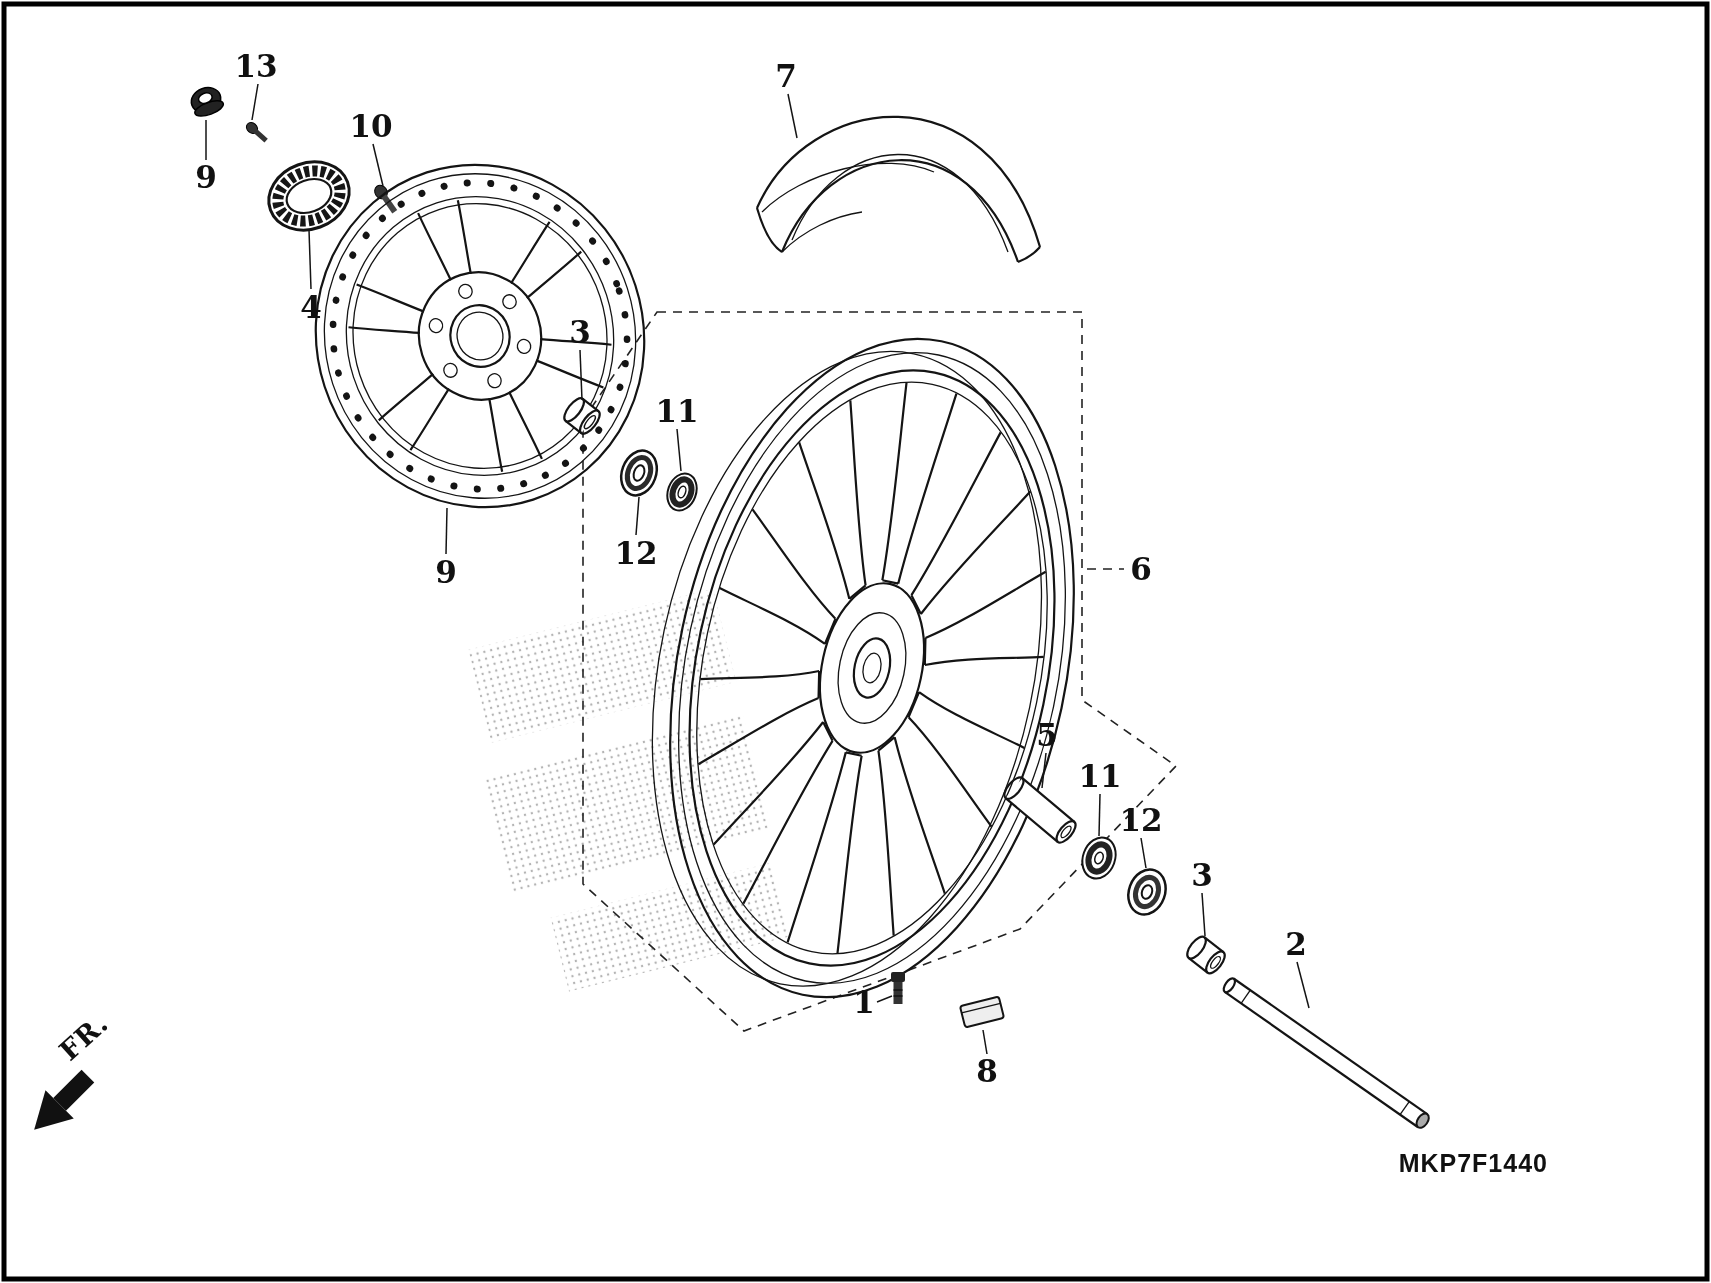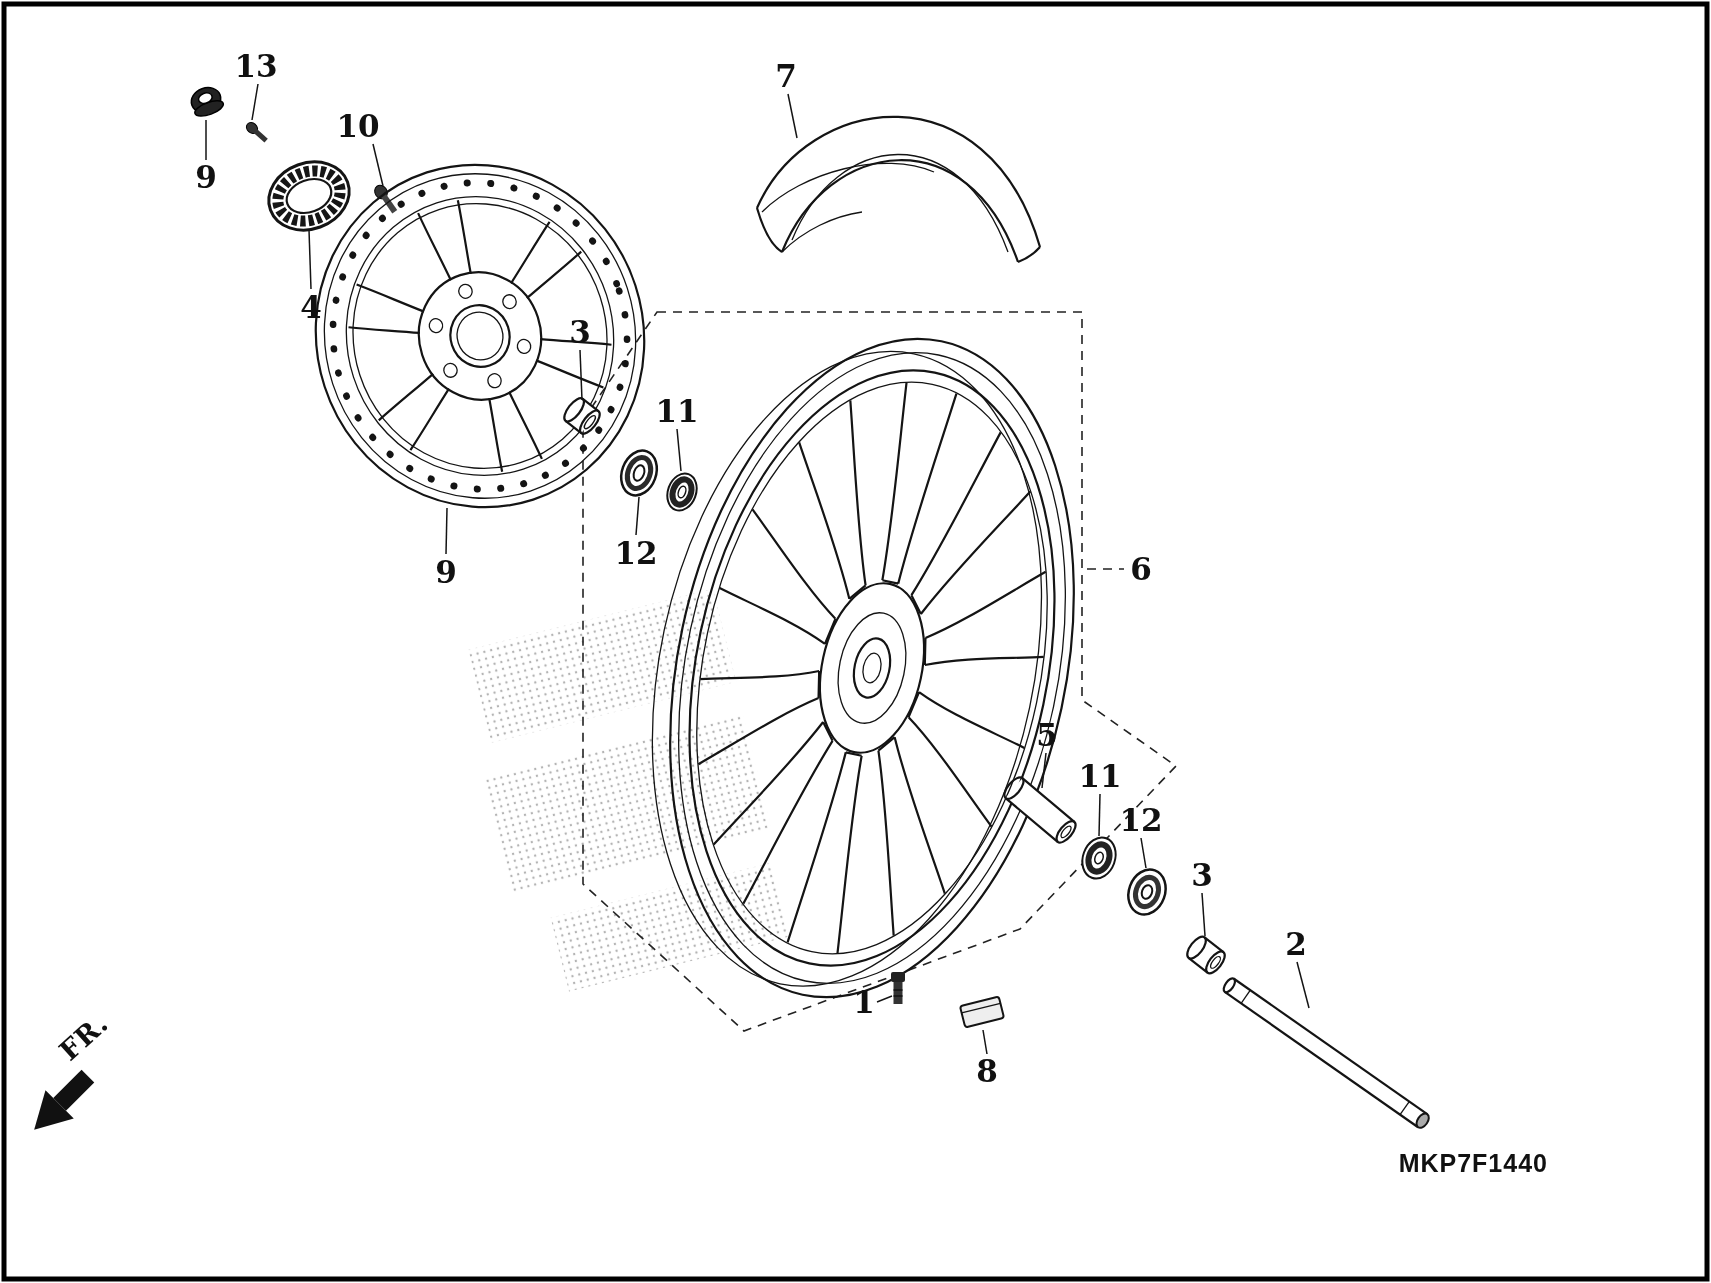--- a/index.html
+++ b/index.html
@@ -242,21 +242,21 @@
       <polygon points="26,-20 62,0 26,20" fill="#111"></polygon>
     </g>
     <text class="fr-text" transform="translate(70,1062) rotate(-42)">FR.</text>
   </g>
 
   <text class="code-text" x="1548" y="1172" text-anchor="end">MKP7F1440</text>
 </svg>
 
 <div class="callout" style="left:256px;top:66px">13</div>
 <div class="callout" style="left:206px;top:177px">9</div>
-<div class="callout" style="left:358px;top:126px">10</div>
+<div class="callout" style="left:371px;top:126px">10</div>
 <div class="callout" style="left:311px;top:307px">4</div>
 <div class="callout" style="left:786px;top:76px">7</div>
 <div class="callout" style="left:580px;top:332px">3</div>
 <div class="callout" style="left:677px;top:411px">11</div>
 <div class="callout" style="left:636px;top:553px">12</div>
 <div class="callout" style="left:446px;top:572px">9</div>
 <div class="callout" style="left:1141px;top:569px">6</div>
 <div class="callout" style="left:1047px;top:735px">5</div>
 <div class="callout" style="left:1100px;top:776px">11</div>
 <div class="callout" style="left:1141px;top:820px">12</div>

